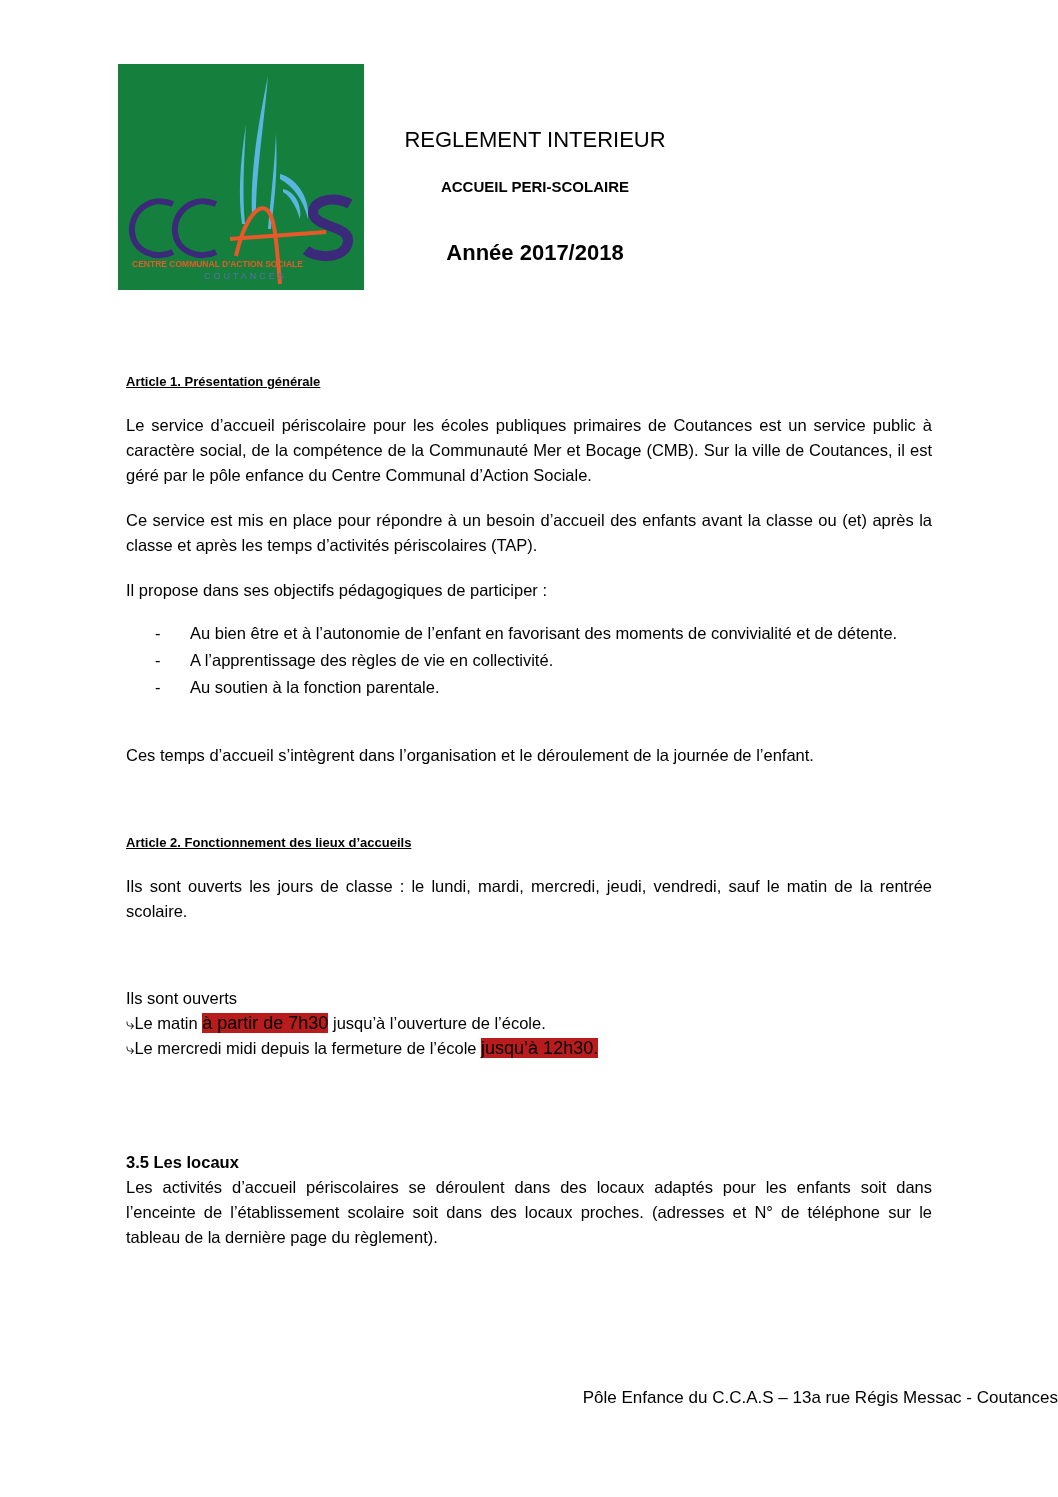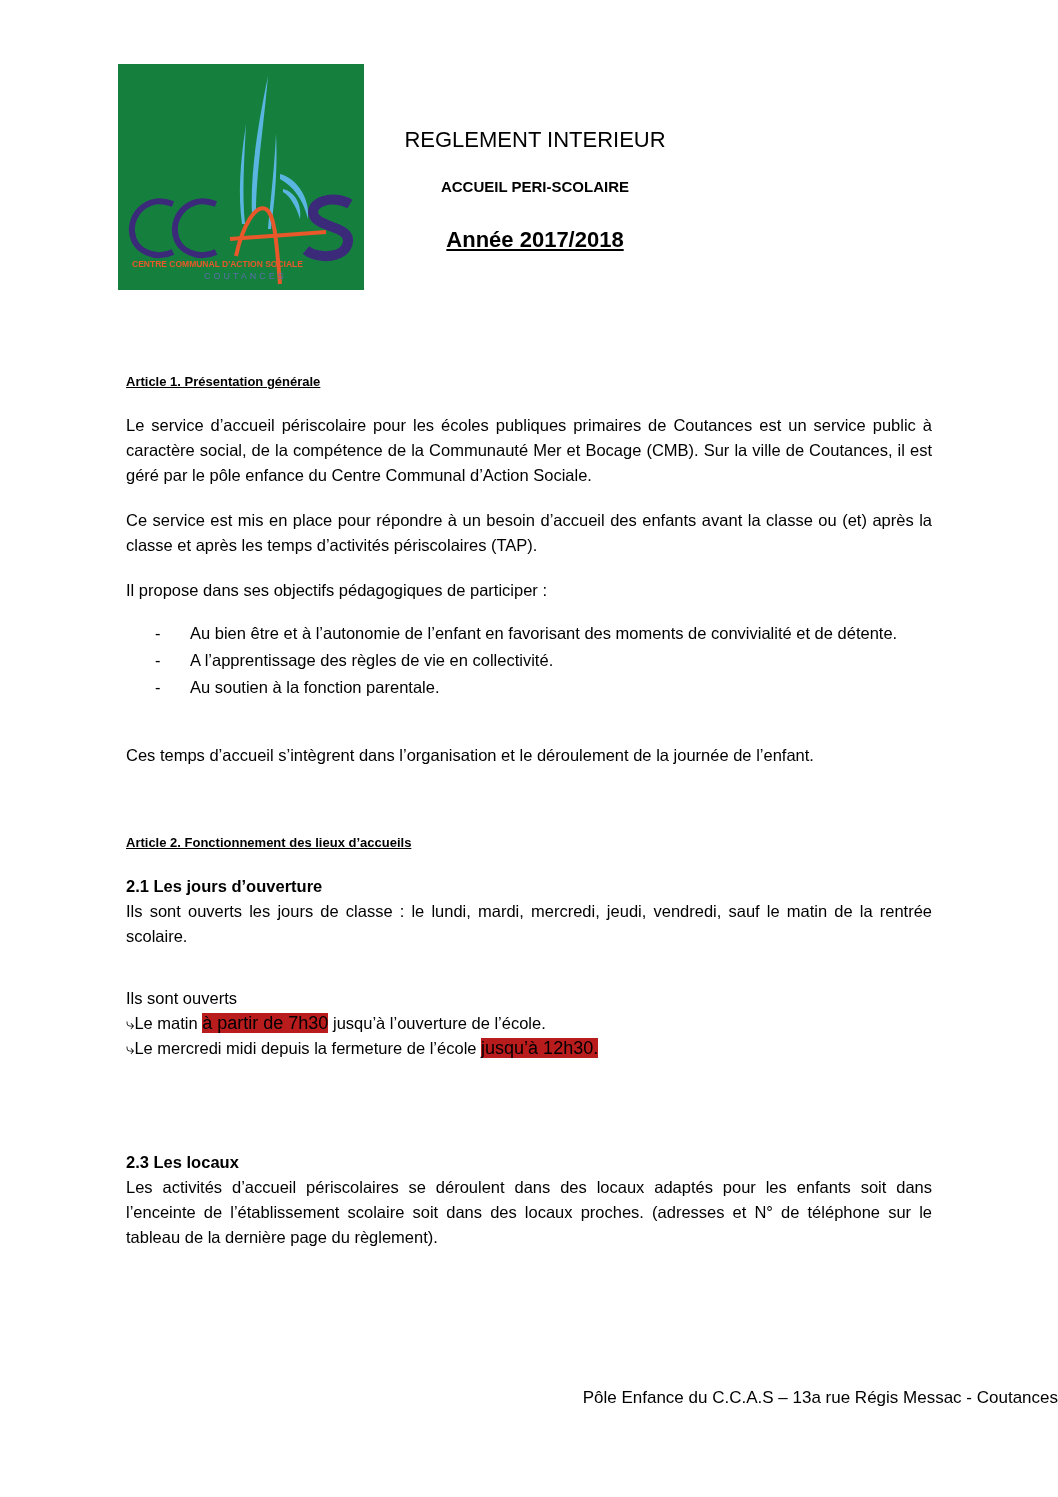--- a/index.html
+++ b/index.html
@@ -2,21 +2,21 @@
 <html><head>
 <meta charset="utf-8">
 <style>
   html, body { margin: 0; padding: 0; background: #ffffff; }
   body { width: 1058px; height: 1497px; position: relative; font-family: "Liberation Sans", sans-serif; color: #000; overflow: hidden; }
   .logo { position: absolute; left: 118px; top: 64px; width: 246px; height: 226px; background: #15803d; }
   .logo svg { width: 100%; height: 100%; }
   .title { position: absolute; left: 370px; width: 330px; text-align: center; }
   .t1 { top: 127px; font-size: 22px; }
   .t2 { top: 178px; font-size: 15px; font-weight: bold; }
-  .t3 { top: 227px; font-size: 22px; font-weight: bold; text-decoration: underline; }
+  .t3 { top: 240px; font-size: 22px; font-weight: bold; }
   .body { position: absolute; left: 126px; width: 806px; font-size: 16.5px; line-height: 25px; }
   .just { text-align: justify; text-align-last: left; }
   .h-article { font-weight: bold; text-decoration: underline; font-size: 13px; }
   .h-sub { font-weight: bold; font-size: 16.5px; }
   .bullets { position: absolute; left: 155px; width: 780px; font-size: 16.5px; line-height: 25px; }
   .bullet { display: flex; margin-bottom: 2px; }
   .bullet .dash { width: 35px; flex: none; }
   .bullet .txt { flex: 1; }
   .hl { background: #b91c1c; font-size: 18px; }
   .arrow { font-size: 15px; }
@@ -74,32 +74,31 @@
   </div>
 </div>
 
 <div class="body" style="top:743px;">Ces temps d’accueil s’intègrent dans l’organisation et le déroulement de la journée de l’enfant.</div>
 
 <div class="body" style="top:829px;">
   <span class="h-article">Article 2. Fonctionnement des lieux d’accueils</span>
 </div>
 
 <div class="body" style="top:874px;">
-  <div class="h-sub">2.1 Les jours d’ouverture</div>
   <div class="just">Ils sont ouverts les jours de classe : le lundi, mardi, mercredi, jeudi, vendredi, sauf le matin de la rentrée scolaire.</div>
 </div>
 
 <div class="body" style="top:986px;">
   <div>Ils sont ouverts</div>
   <div>
     <span class="arrow">⤷</span><span>Le matin </span><span class="hl">à partir de 7h30</span><span> jusqu’à l’ouverture de l’école.</span>
   </div>
   <div>
     <span class="arrow">⤷</span><span>Le mercredi midi depuis la fermeture de l’école </span><span class="hl">jusqu’à 12h30.</span>
   </div>
 </div>
 
 <div class="body" style="top:1150px;">
-  <div class="h-sub">2.3 Les locaux</div>
+  <div class="h-sub">3.5 Les locaux</div>
   <div class="just">Les activités d’accueil périscolaires se déroulent dans des locaux adaptés pour les enfants soit dans l’enceinte de l’établissement scolaire soit dans des locaux proches. (adresses et N° de téléphone sur le tableau de la dernière page du règlement).</div>
 </div>
 
 <div class="footer">Pôle Enfance du C.C.A.S – 13a rue Régis Messac - Coutances</div>
 
 </body></html>

